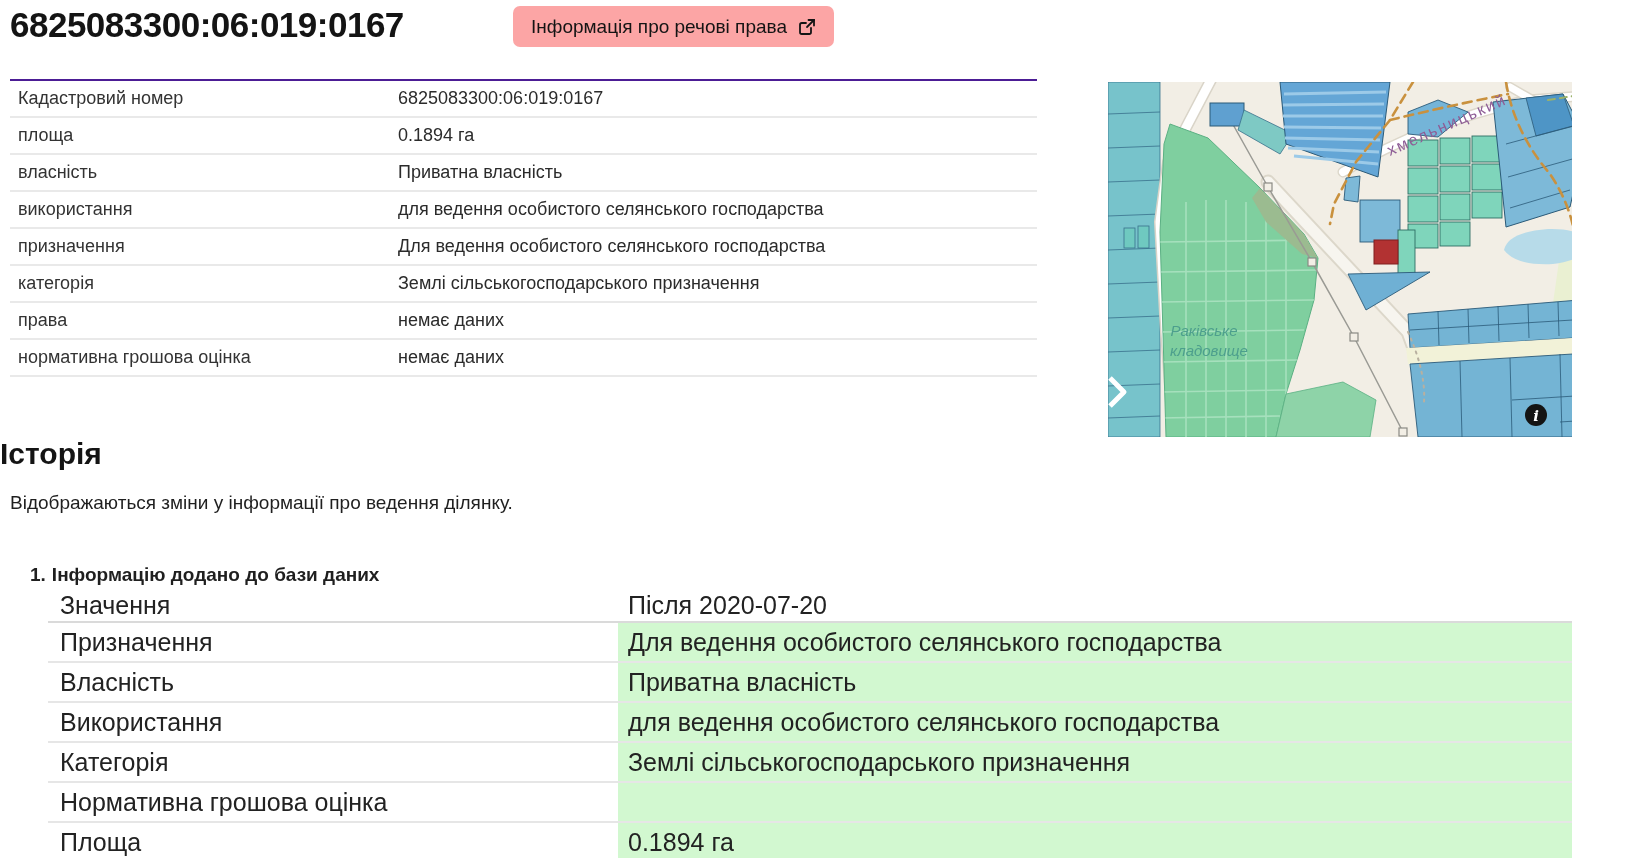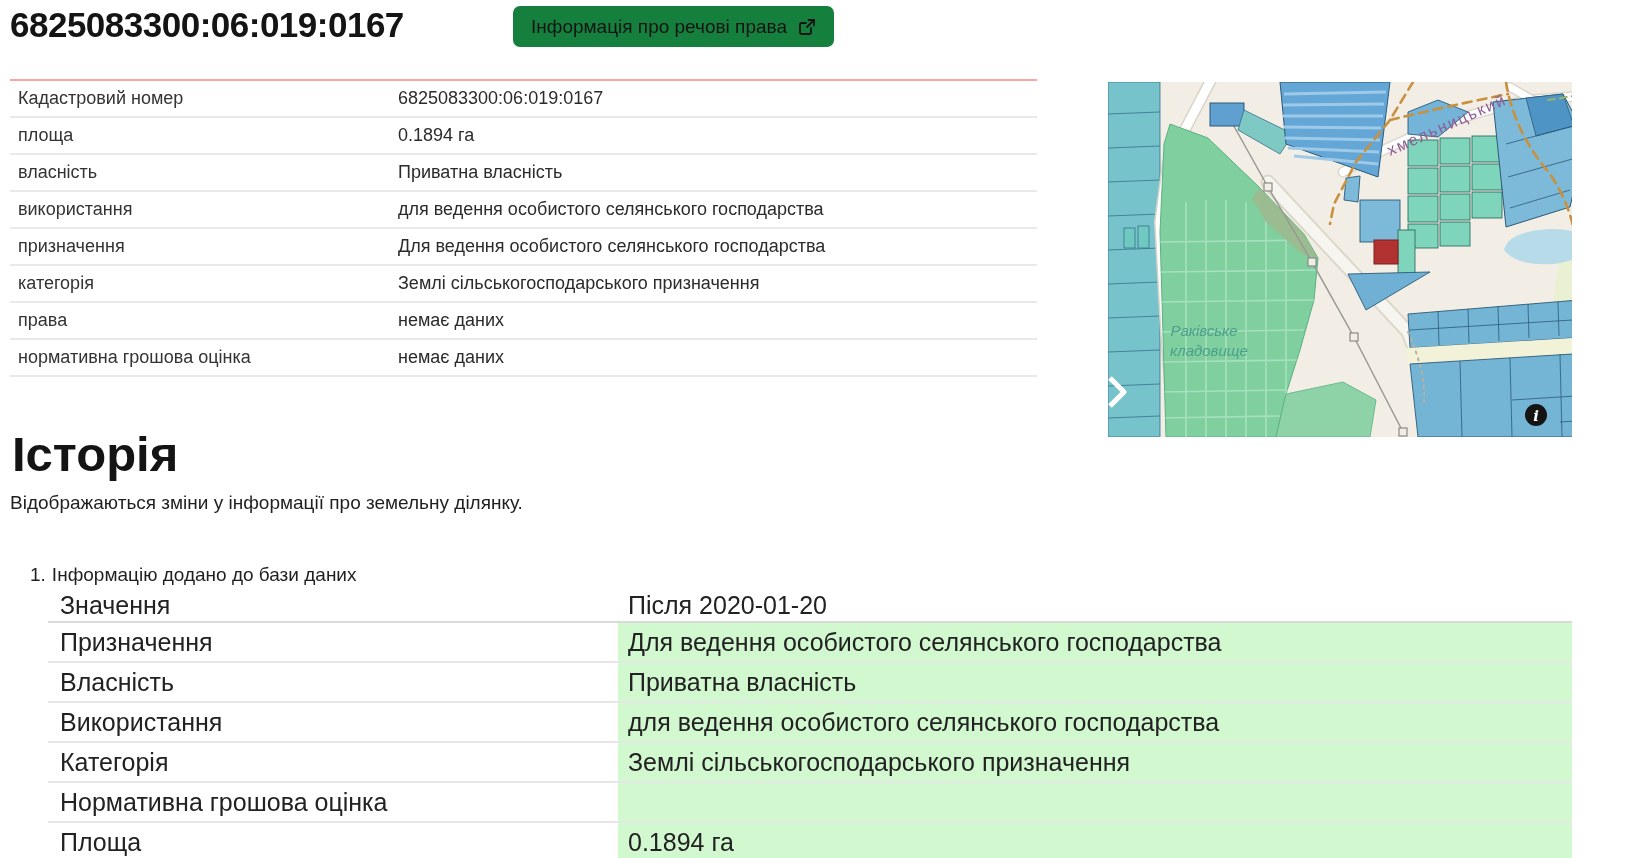--- a/index.html
+++ b/index.html
@@ -3,40 +3,40 @@
 <meta charset="utf-8">
 <style>
   html,body{margin:0;padding:0;background:#fff;}
   body{font-family:"Liberation Sans","DejaVu Sans",sans-serif;color:#222;}
   .page{position:relative;width:1572px;height:858px;overflow:hidden;background:#fff;}
 
   
   .title{position:absolute;left:10px;top:0;margin:0;font-size:35px;line-height:50px;
          font-weight:700;letter-spacing:-0.5px;color:#141414;}
   .rights-btn{position:absolute;left:513px;top:6px;height:41px;display:flex;align-items:center;gap:11px;
-         background:#15803d;border:none;border-radius:7px;padding:0 18px;font-size:19px;color:#141414;
+         background:#fca5a5;border:none;border-radius:7px;padding:0 18px;font-size:19px;color:#141414;
          font-family:inherit;cursor:pointer;}
   .rights-btn svg{display:block;}
 
   
   .details{position:absolute;left:10px;top:79px;width:1027px;border-collapse:collapse;table-layout:fixed;
-         border-top:2px solid #fca5a5;}
+         border-top:2px solid #4c1d95;}
   .details td{border-bottom:2px solid #e9e9e9;height:35px;font-size:18px;padding:0 0 0 8px;
          color:#2b2b2b;vertical-align:middle;white-space:nowrap;overflow:hidden;}
   .details .dt-label{width:372px;color:#333;}
 
   
   .map-wrap{position:absolute;left:1108px;top:82px;width:530px;height:355px;overflow:hidden;}
   .map-wrap svg{display:block;}
 
   
-  .history-title{position:absolute;left:12px;top:428px;margin:0;font-size:49px;line-height:52px;
+  .history-title{position:absolute;left:0;top:428px;margin:0;font-size:30px;line-height:52px;
          font-weight:700;color:#141414;}
   .history-desc{position:absolute;left:10px;top:492px;margin:0;font-size:19px;color:#1f1f1f;}
-  .entry-line{position:absolute;left:30px;top:564px;font-size:19px;color:#1f1f1f;}
+  .entry-line{position:absolute;left:30px;top:564px;font-size:19px;color:#1f1f1f;font-weight:bold;}
   .entry-line .idx{margin-right:6px;}
   .history-table{position:absolute;left:48px;top:590px;width:1590px;border-collapse:collapse;table-layout:fixed;}
   .history-table td{font-size:25px;color:#222;vertical-align:middle;white-space:nowrap;overflow:hidden;}
   .history-table .h-label{width:557px;padding-left:12px;}
   .history-table .h-value{padding-left:10px;}
   .history-table tr.hh td{height:28px;border-bottom:2px solid #dadada;}
   .history-table tr.hr td{height:36px;border-bottom:2px solid #e6e6e6;}
   .green{background:#d2f8d0;}
 </style>
 </head>
@@ -263,31 +263,31 @@
       <text x="101" y="274" text-anchor="middle" font-size="15" font-style="italic" fill="#4d9f8d" font-family="Liberation Sans, sans-serif">кладовище</text>
 
       <g>
         <circle cx="428" cy="333" r="11" fill="#141414"></circle>
         <text x="428" y="338.5" text-anchor="middle" font-size="15" font-weight="bold" font-style="italic" fill="#ffffff" font-family="DejaVu Serif, serif">i</text>
       </g>
     </svg>
   </div>
 
   <h2 class="history-title">Історія</h2>
-  <p class="history-desc">Відображаються зміни у інформації про земельну ділянку.</p>
+  <p class="history-desc">Відображаються зміни у інформації про ведення ділянку.</p>
 
   <div class="entry-line">
     <span class="idx">1.</span><span>Інформацію додано до бази даних</span>
   </div>
 
   <table class="history-table">
     <tbody>
         <tr class="hh">
       <td class="h-label">Значення</td>
-      <td class="h-value">Після 2020-01-20</td>
+      <td class="h-value">Після 2020-07-20</td>
     </tr>
     <tr class="hr">
       <td class="h-label">Призначення</td>
       <td class="h-value green">Для ведення особистого селянського господарства</td>
     </tr>
     <tr class="hr">
       <td class="h-label">Власність</td>
       <td class="h-value green">Приватна власність</td>
     </tr>
     <tr class="hr">

